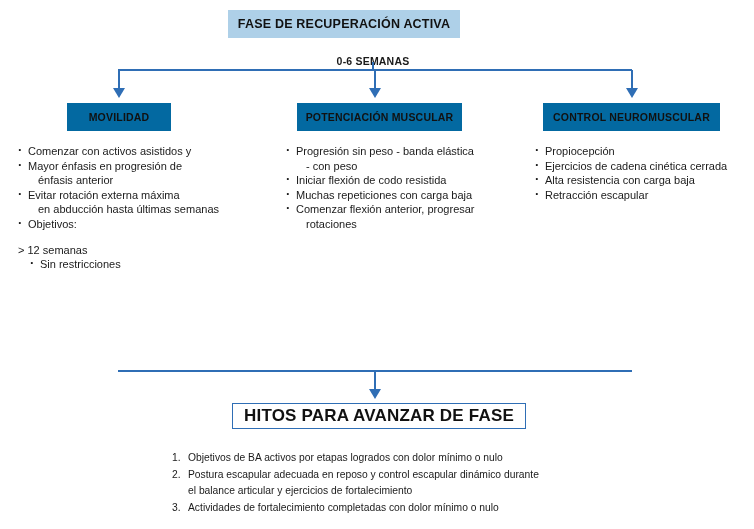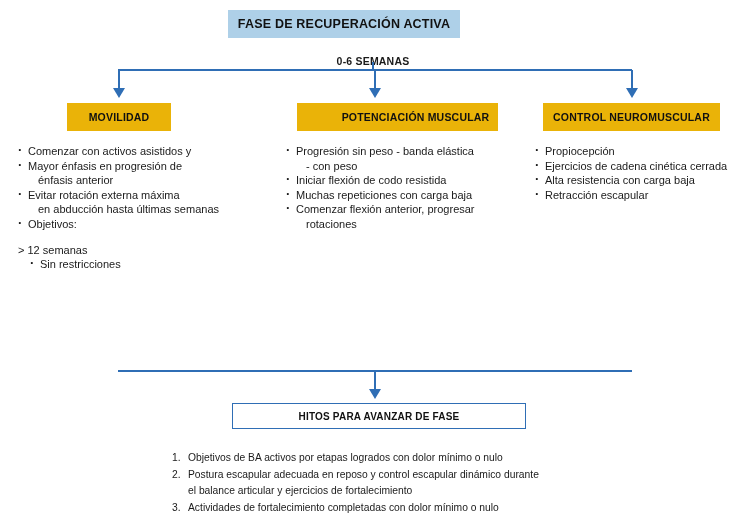--- a/index.html
+++ b/index.html
@@ -83,34 +83,34 @@
   .head-l  { left: 113px; top: 88px; }
   .drop-m  { left: 374px; top: 70px; height: 20px; }
   .head-m  { left: 369px; top: 88px; }
   .drop-r  { left: 631px; top: 70px; height: 20px; }
   .head-r  { left: 626px; top: 88px; }
 
   
   .cat-box {
     position: absolute;
     height: 28px;
-    background: #eab308;
+    background: #0369a1;
     display: flex;
     align-items: center;
     justify-content: center;
     top: 103px;
   }
   .cat-box span {
     font-size: 10.5px;
     font-weight: bold;
     color: #111111;
     letter-spacing: 0.2px;
   }
   .cat-1 { left: 67px;  width: 104px; }
-  .cat-2 { left: 297px; width: 165px; padding-left: 36px; }
+  .cat-2 { left: 297px; width: 165px; }
   .cat-3 { left: 543px; width: 177px; }
 
   
   .col {
     position: absolute;
     top: 144px;
     font-size: 11px;
     line-height: 14.6px;
     color: #1a1a1a;
   }
@@ -203,21 +203,21 @@
     width: 294px;
     height: 26px;
     background: #ffffff;
     border: 1.5px solid #2f6eb5;
     display: flex;
     align-items: center;
     justify-content: center;
     box-sizing: border-box;
   }
   .milestone-box span {
-    font-size: 10px;
+    font-size: 17px;
     font-weight: bold;
     color: #111111;
     letter-spacing: 0.2px;
   }
 
   
   .milestone-list {
     position: absolute;
     left: 172px;
     top: 450px;

